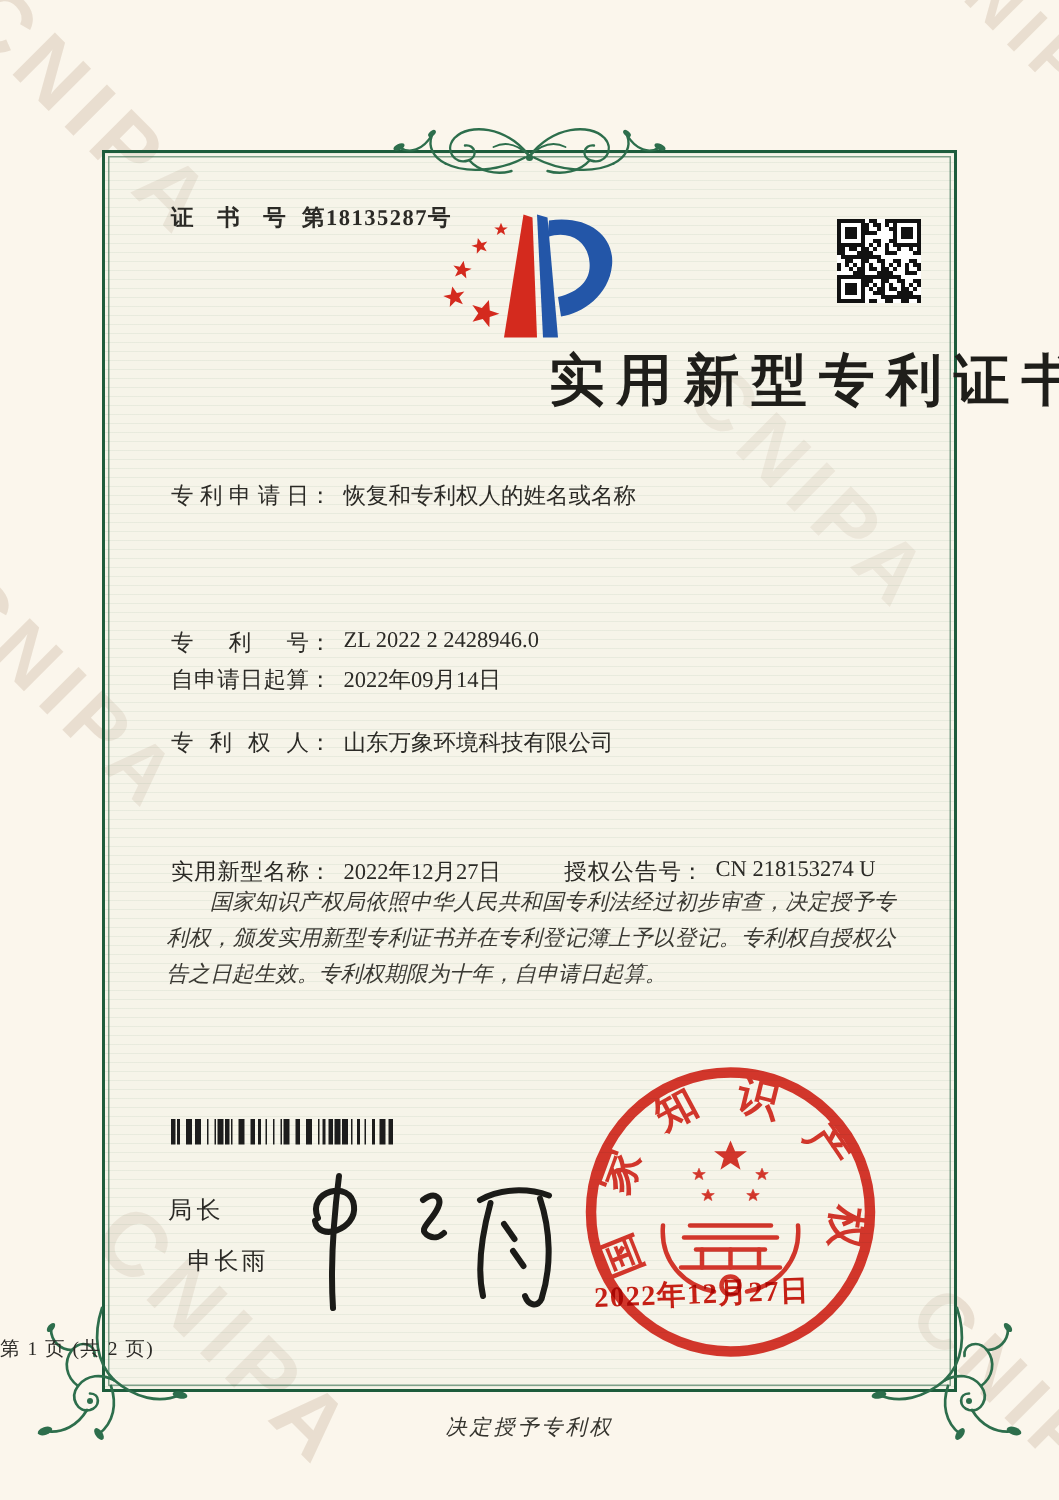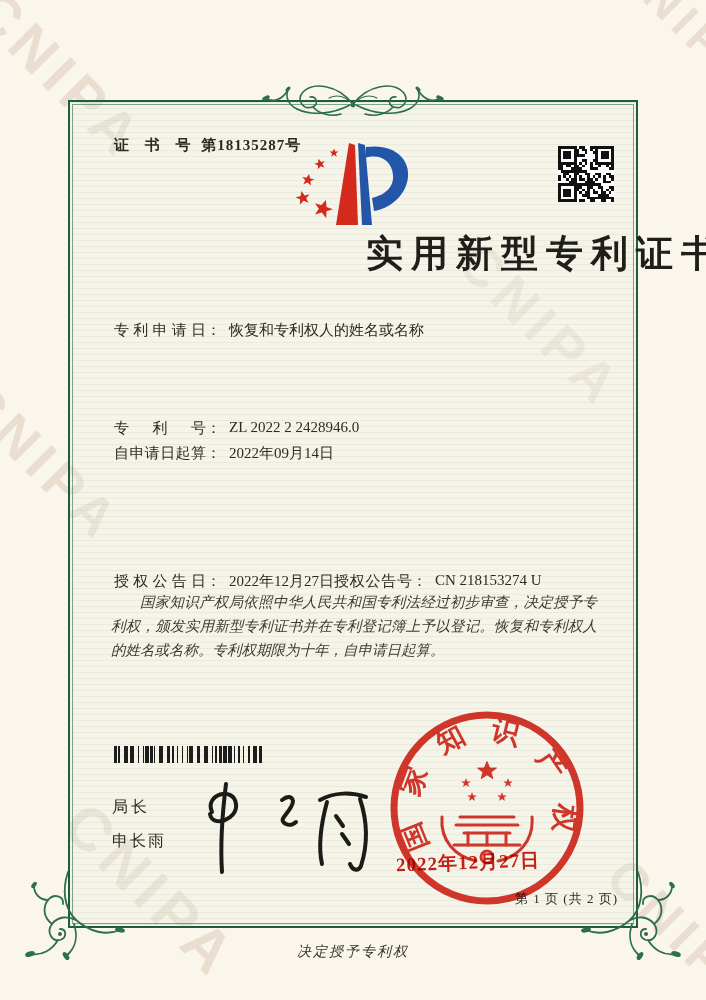--- a/index.html
+++ b/index.html
@@ -47,40 +47,40 @@
          font-size:37px; font-weight:bold; letter-spacing:8px; color:#1f1e1a;padding-left:20px;}
   
   .frow{left:114px; font-size:15px; white-space:nowrap;}
   .flabel{display:inline-block; width:92px; text-align:justify; text-align-last:justify; vertical-align:top;}
   .fcolon{display:inline-block; margin-right:8px;}
   .fval{display:inline-block; vertical-align:top;}
   #r1{top:321px;} #r2{top:362px;} #r3{top:419px;} #r4{top:444px;}
   #r5{top:486px;} #r6{top:527px;} #r7{top:572px;}
   #r6 .addr2{margin-left:0px; line-height:22px;}
   #r6 .fval{white-space:normal; width:440px; line-height:22px;}
-  .pair2{}
+  .pair2{margin-left:42px;}
   .pair2 .flabel{width:78px;}
   
   #body-text{left:111px; top:590px; width:486px; font-size:14.5px; line-height:24px;
              font-style:italic; color:#3a3933; text-align:justify; z-index:4;}
   #body-text p{margin:0; text-indent:2em;}
   
   #barcode{left:114px; top:746px; width:212px; height:17px; display:flex; align-items:stretch;}
   #barcode div{height:100%;}
   
   #sig-title{left:112px; top:797px; font-size:16px; letter-spacing:3px;}
-  #sig-name{left:112px; top:831px; font-size:16px; letter-spacing:2px;}
+  #sig-name{left:125px; top:831px; font-size:16px; letter-spacing:2px;}
   #sig-script{left:186px; top:770px; width:212px; height:110px;}
   
   #seal{left:384px; top:705px; width:206px; height:206px; z-index:5; opacity:0.93; mix-blend-mode:multiply;}
   #seal-date{left:396px; top:849px; width:190px; font-size:19px; font-weight:bold;
              color:#CE2117; letter-spacing:1px; transform:rotate(-2deg); z-index:6;
              white-space:nowrap; mix-blend-mode:multiply;}
   
-  #page-num{left:0; top:890px; width:618px; text-align:right; font-size:13px; letter-spacing:1px;}
+  #page-num{left:0; top:890px; width:618px; text-align:left; font-size:13px; letter-spacing:1px;}
   #footer-note{left:0; top:943px; width:706px; text-align:center; font-size:14px;
                font-style:italic; color:#35342e; letter-spacing:2px; z-index:4;}
 </style>
 </head>
 <body>
 
 <div id="page">
 
   <div class="wm wm1">CNIPA</div>
   <div class="wm wm2">CNIPA</div>
@@ -341,26 +341,29 @@
 
   <div id="r1" class="abs frow">
     <span class="flabel">专利申请日</span><span class="fcolon">：</span><span class="fval">恢复和专利权人的姓名或名称</span>
   </div>
   <div id="r3" class="abs frow">
     <span class="flabel">专利号</span><span class="fcolon">：</span><span class="fval">ZL 2022 2 2428946.0</span>
   </div>
   <div id="r4" class="abs frow">
     <span class="flabel">自申请日起算</span><span class="fcolon">：</span><span class="fval">2022年09月14日</span>
   </div>
+  <div id="r5" class="abs frow">
+    <span class="flabel">专利权人</span><span class="fcolon">：</span><span class="fval">山东万象环境科技有限公司</span>
+  </div>
   <div id="r7" class="abs frow">
-    <span class="flabel">授权公告日</span><span class="fcolon">：</span><span class="fval">2022年12月27日</span><span class="pair2"><span class="flabel">授权公告号</span><span class="fcolon">：</span><span class="fval">CN 218153274 U</span></span>
+    <span class="flabel">实用新型名称</span><span class="fcolon">：</span><span class="fval">2022年12月27日</span><span class="pair2"><span class="flabel">授权公告号</span><span class="fcolon">：</span><span class="fval">CN 218153274 U</span></span>
   </div>
 
   <div id="body-text" class="abs">
-    <p>国家知识产权局依照中华人民共和国专利法经过初步审查，决定授予专利权，颁发实用新型专利证书并在专利登记簿上予以登记。恢复和专利权人的姓名或名称。专利权期限为十年，自申请日起算。</p>
+    <p>国家知识产权局依照中华人民共和国专利法经过初步审查，决定授予专利权，颁发实用新型专利证书并在专利登记簿上予以登记。专利权自授权公告之日起生效。专利权期限为十年，自申请日起算。</p>
   </div>
 
   <div id="barcode" class="abs">
       <div style="width: 2.5px; background: rgb(28, 28, 28);"></div>
       <div style="width: 1.25px; background: transparent;"></div>
       <div style="width: 2.5px; background: rgb(28, 28, 28);"></div>
       <div style="width: 3.75px; background: transparent;"></div>
       <div style="width: 3.75px; background: rgb(28, 28, 28);"></div>
       <div style="width: 2.5px; background: transparent;"></div>
       <div style="width: 3.75px; background: rgb(28, 28, 28);"></div>

